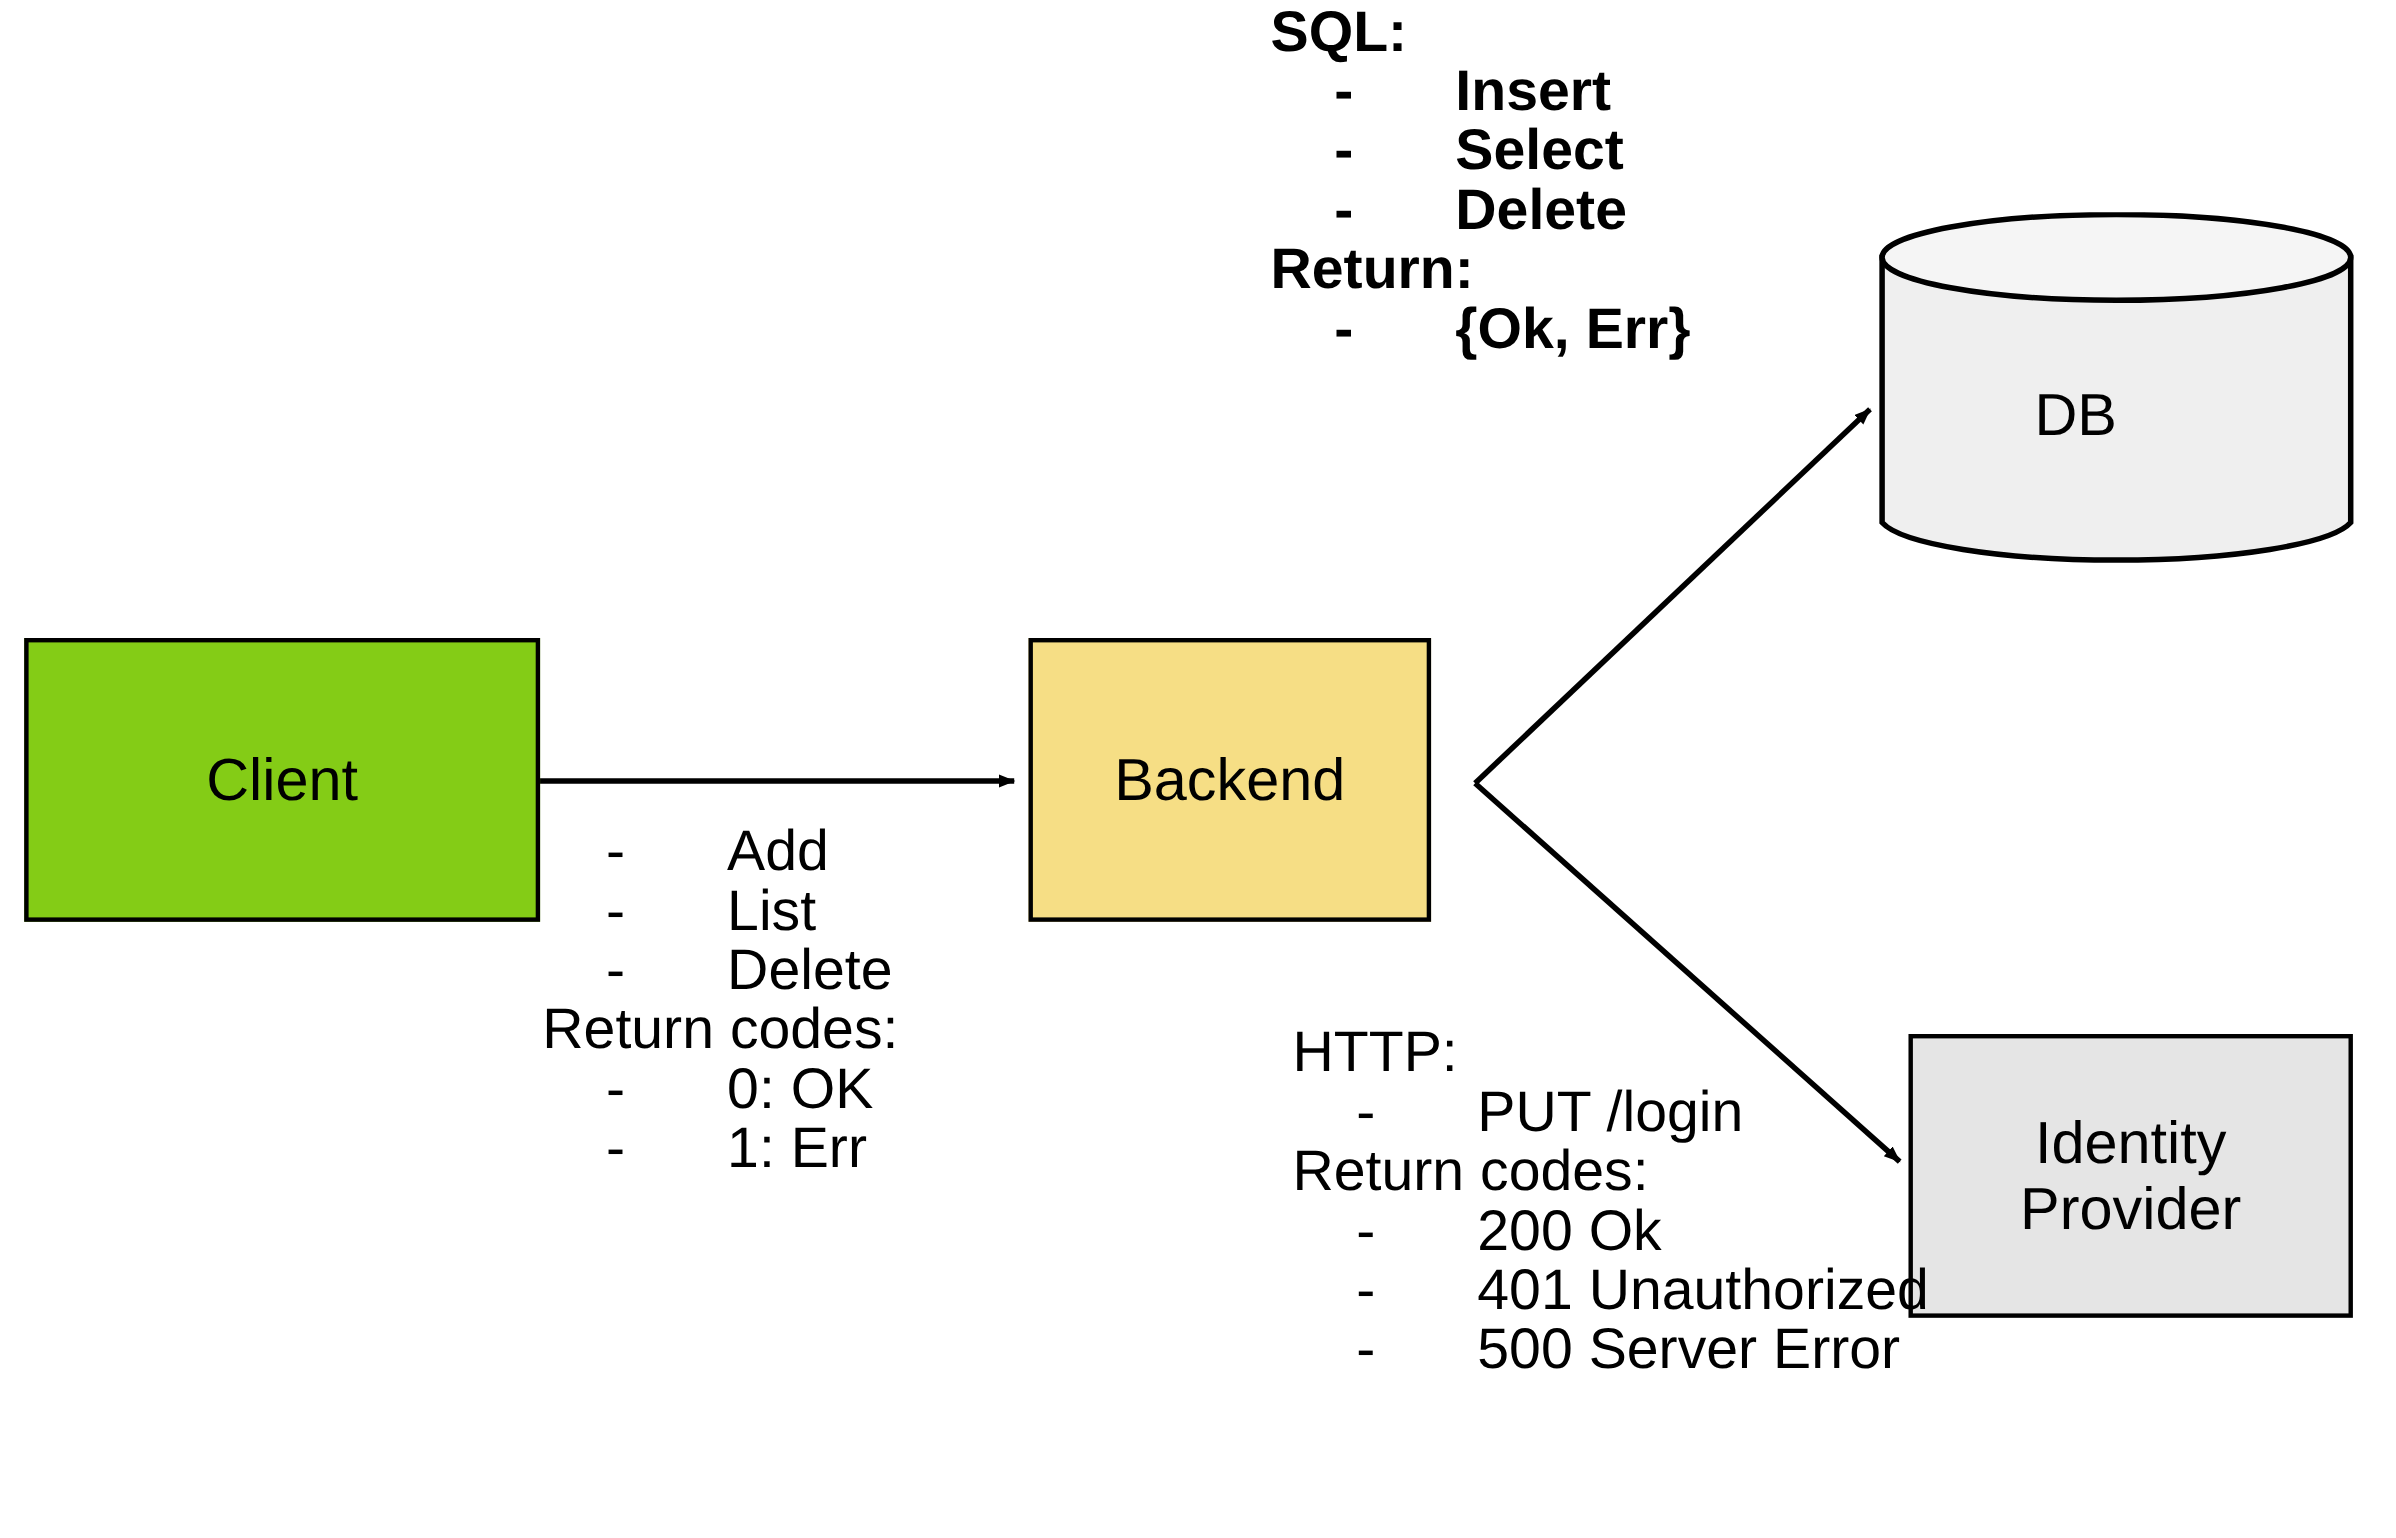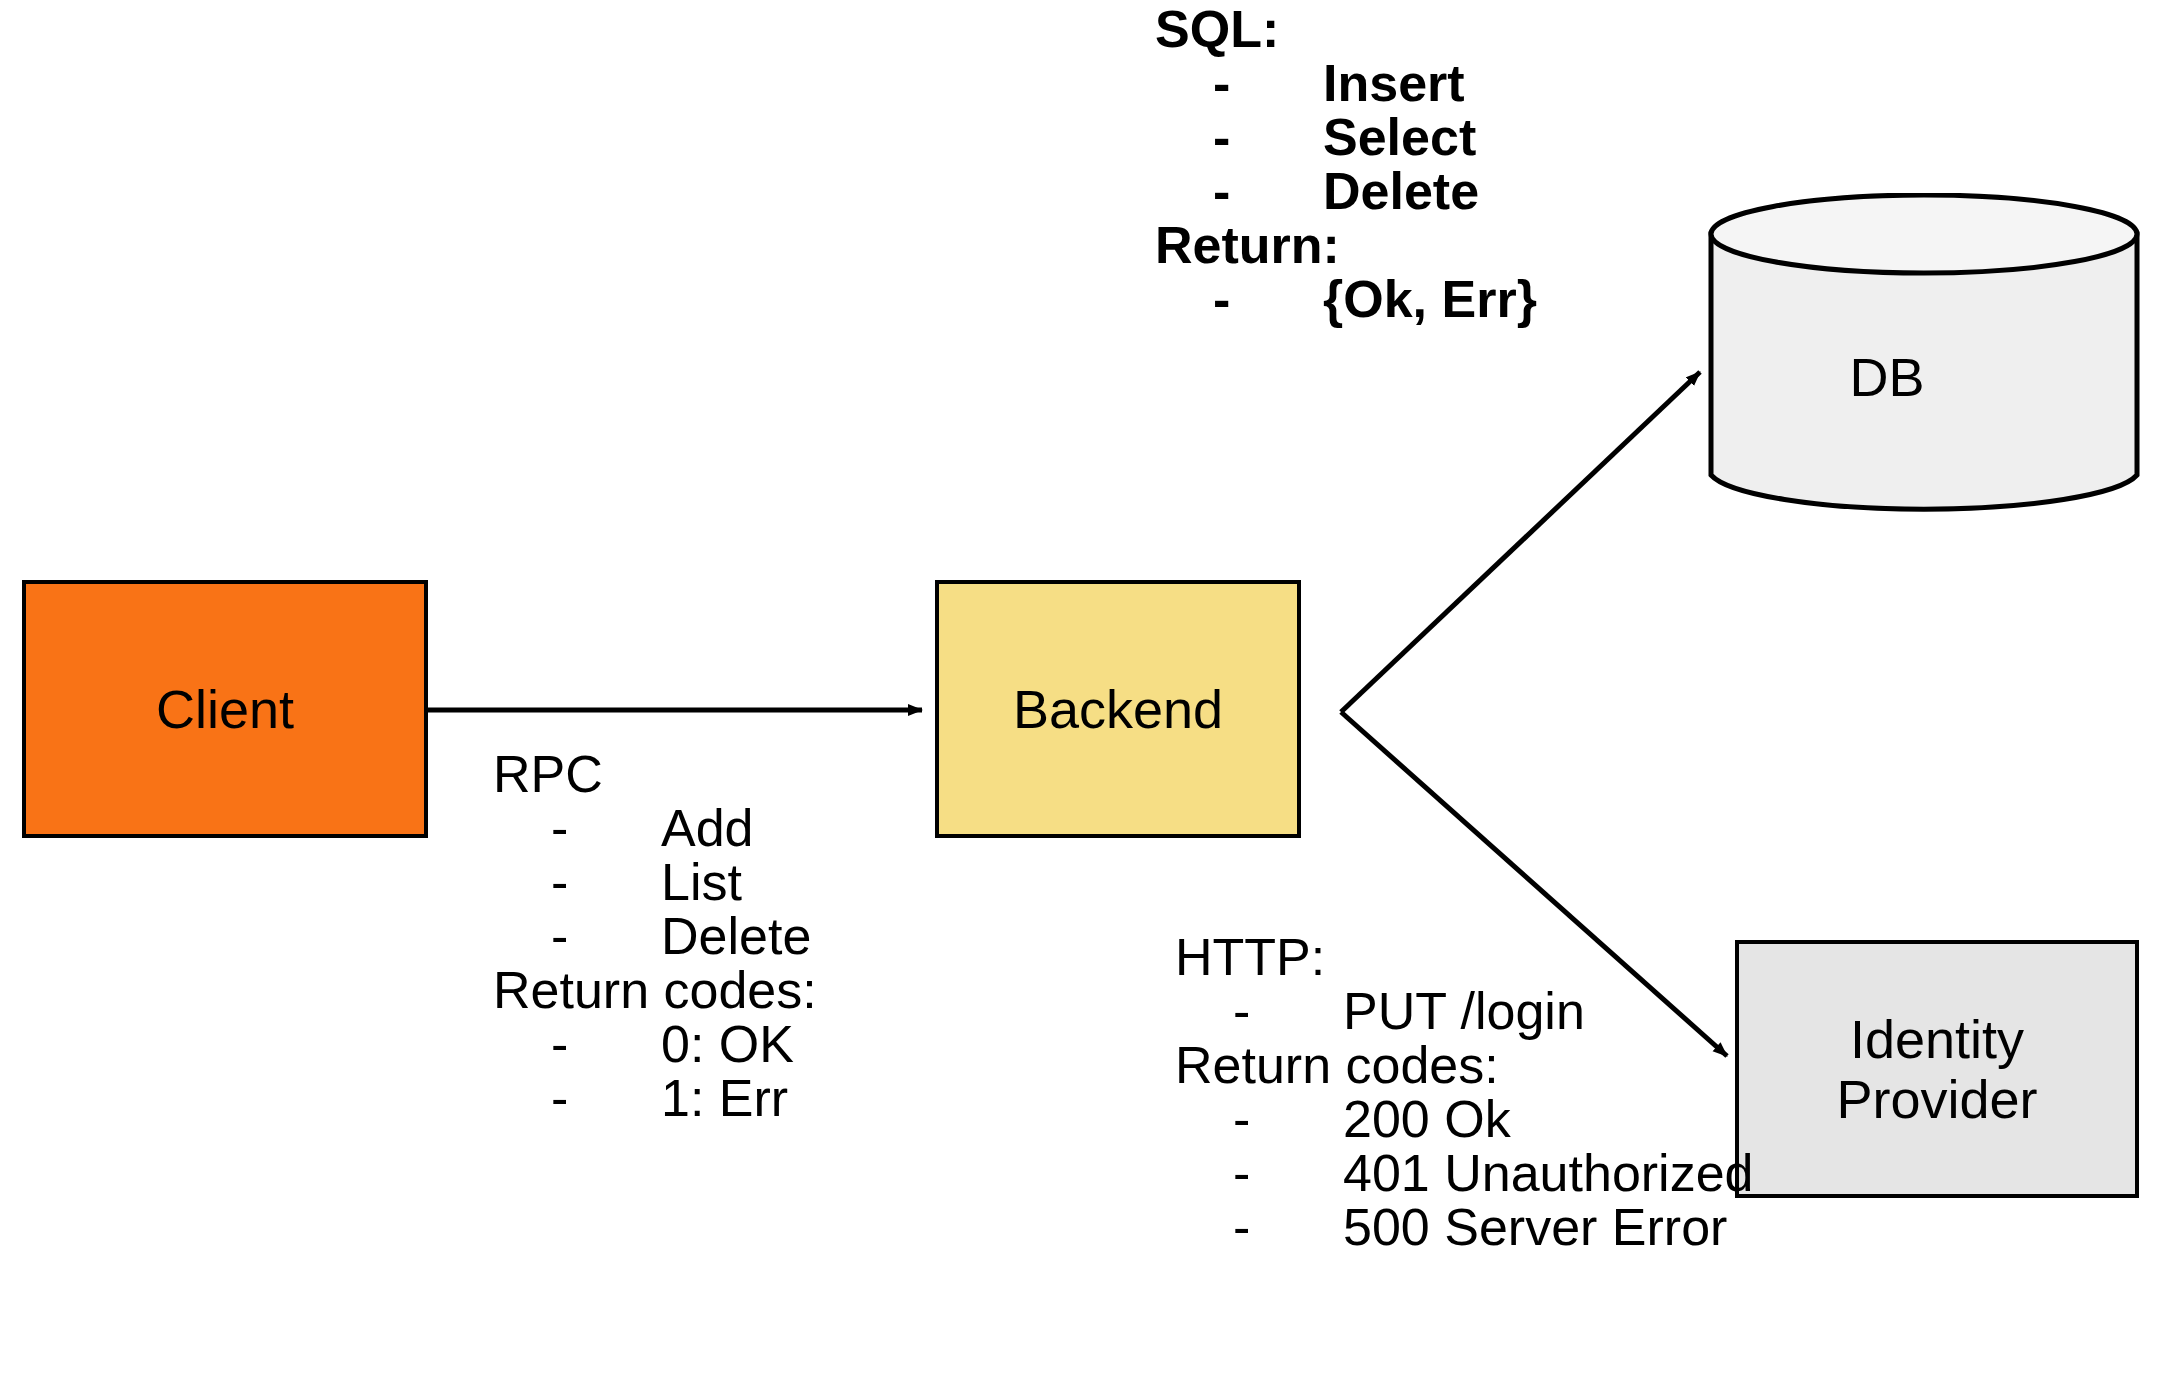--- a/index.html
+++ b/index.html
@@ -35,22 +35,22 @@
   }
   .box {
     border: 4px solid #000000;
   }
   .node-label {
     font-size: 54px;
     color: #000000;
     white-space: pre-line;
   }
   #node-client {
-    left: 22px;  top: 580px;  width: 406px;  height: 258px;
-    background: #f97316;
+    left: 22px;  top: 580px;  width: 469px;  height: 258px;
+    background: #84cc16;
   }
   #node-backend {
     left: 935px; top: 580px;  width: 366px;  height: 258px;
     background: #F6DE85;
   }
   #node-idp {
     left: 1735px; top: 940px; width: 404px; height: 258px;
     background: #e5e5e5;
   }
   #node-db {
@@ -138,21 +138,20 @@
   <div class="annot" id="annot-sql">
     <span class="hdr">SQL:</span>
     <span class="row"><span class="dash">-</span><span>Insert</span></span>
     <span class="row"><span class="dash">-</span><span>Select</span></span>
     <span class="row"><span class="dash">-</span><span>Delete</span></span>
     <span class="hdr">Return:</span>
     <span class="row"><span class="dash">-</span><span>{Ok, Err}</span></span>
   </div>
 
   <div class="annot" id="annot-rpc">
-    <span class="hdr">RPC</span>
     <span class="row"><span class="dash">-</span><span>Add</span></span>
     <span class="row"><span class="dash">-</span><span>List</span></span>
     <span class="row"><span class="dash">-</span><span>Delete</span></span>
     <span class="hdr">Return codes:</span>
     <span class="row"><span class="dash">-</span><span>0: OK</span></span>
     <span class="row"><span class="dash">-</span><span>1: Err</span></span>
   </div>
 
   <div class="annot" id="annot-http">
     <span class="hdr">HTTP:</span>

